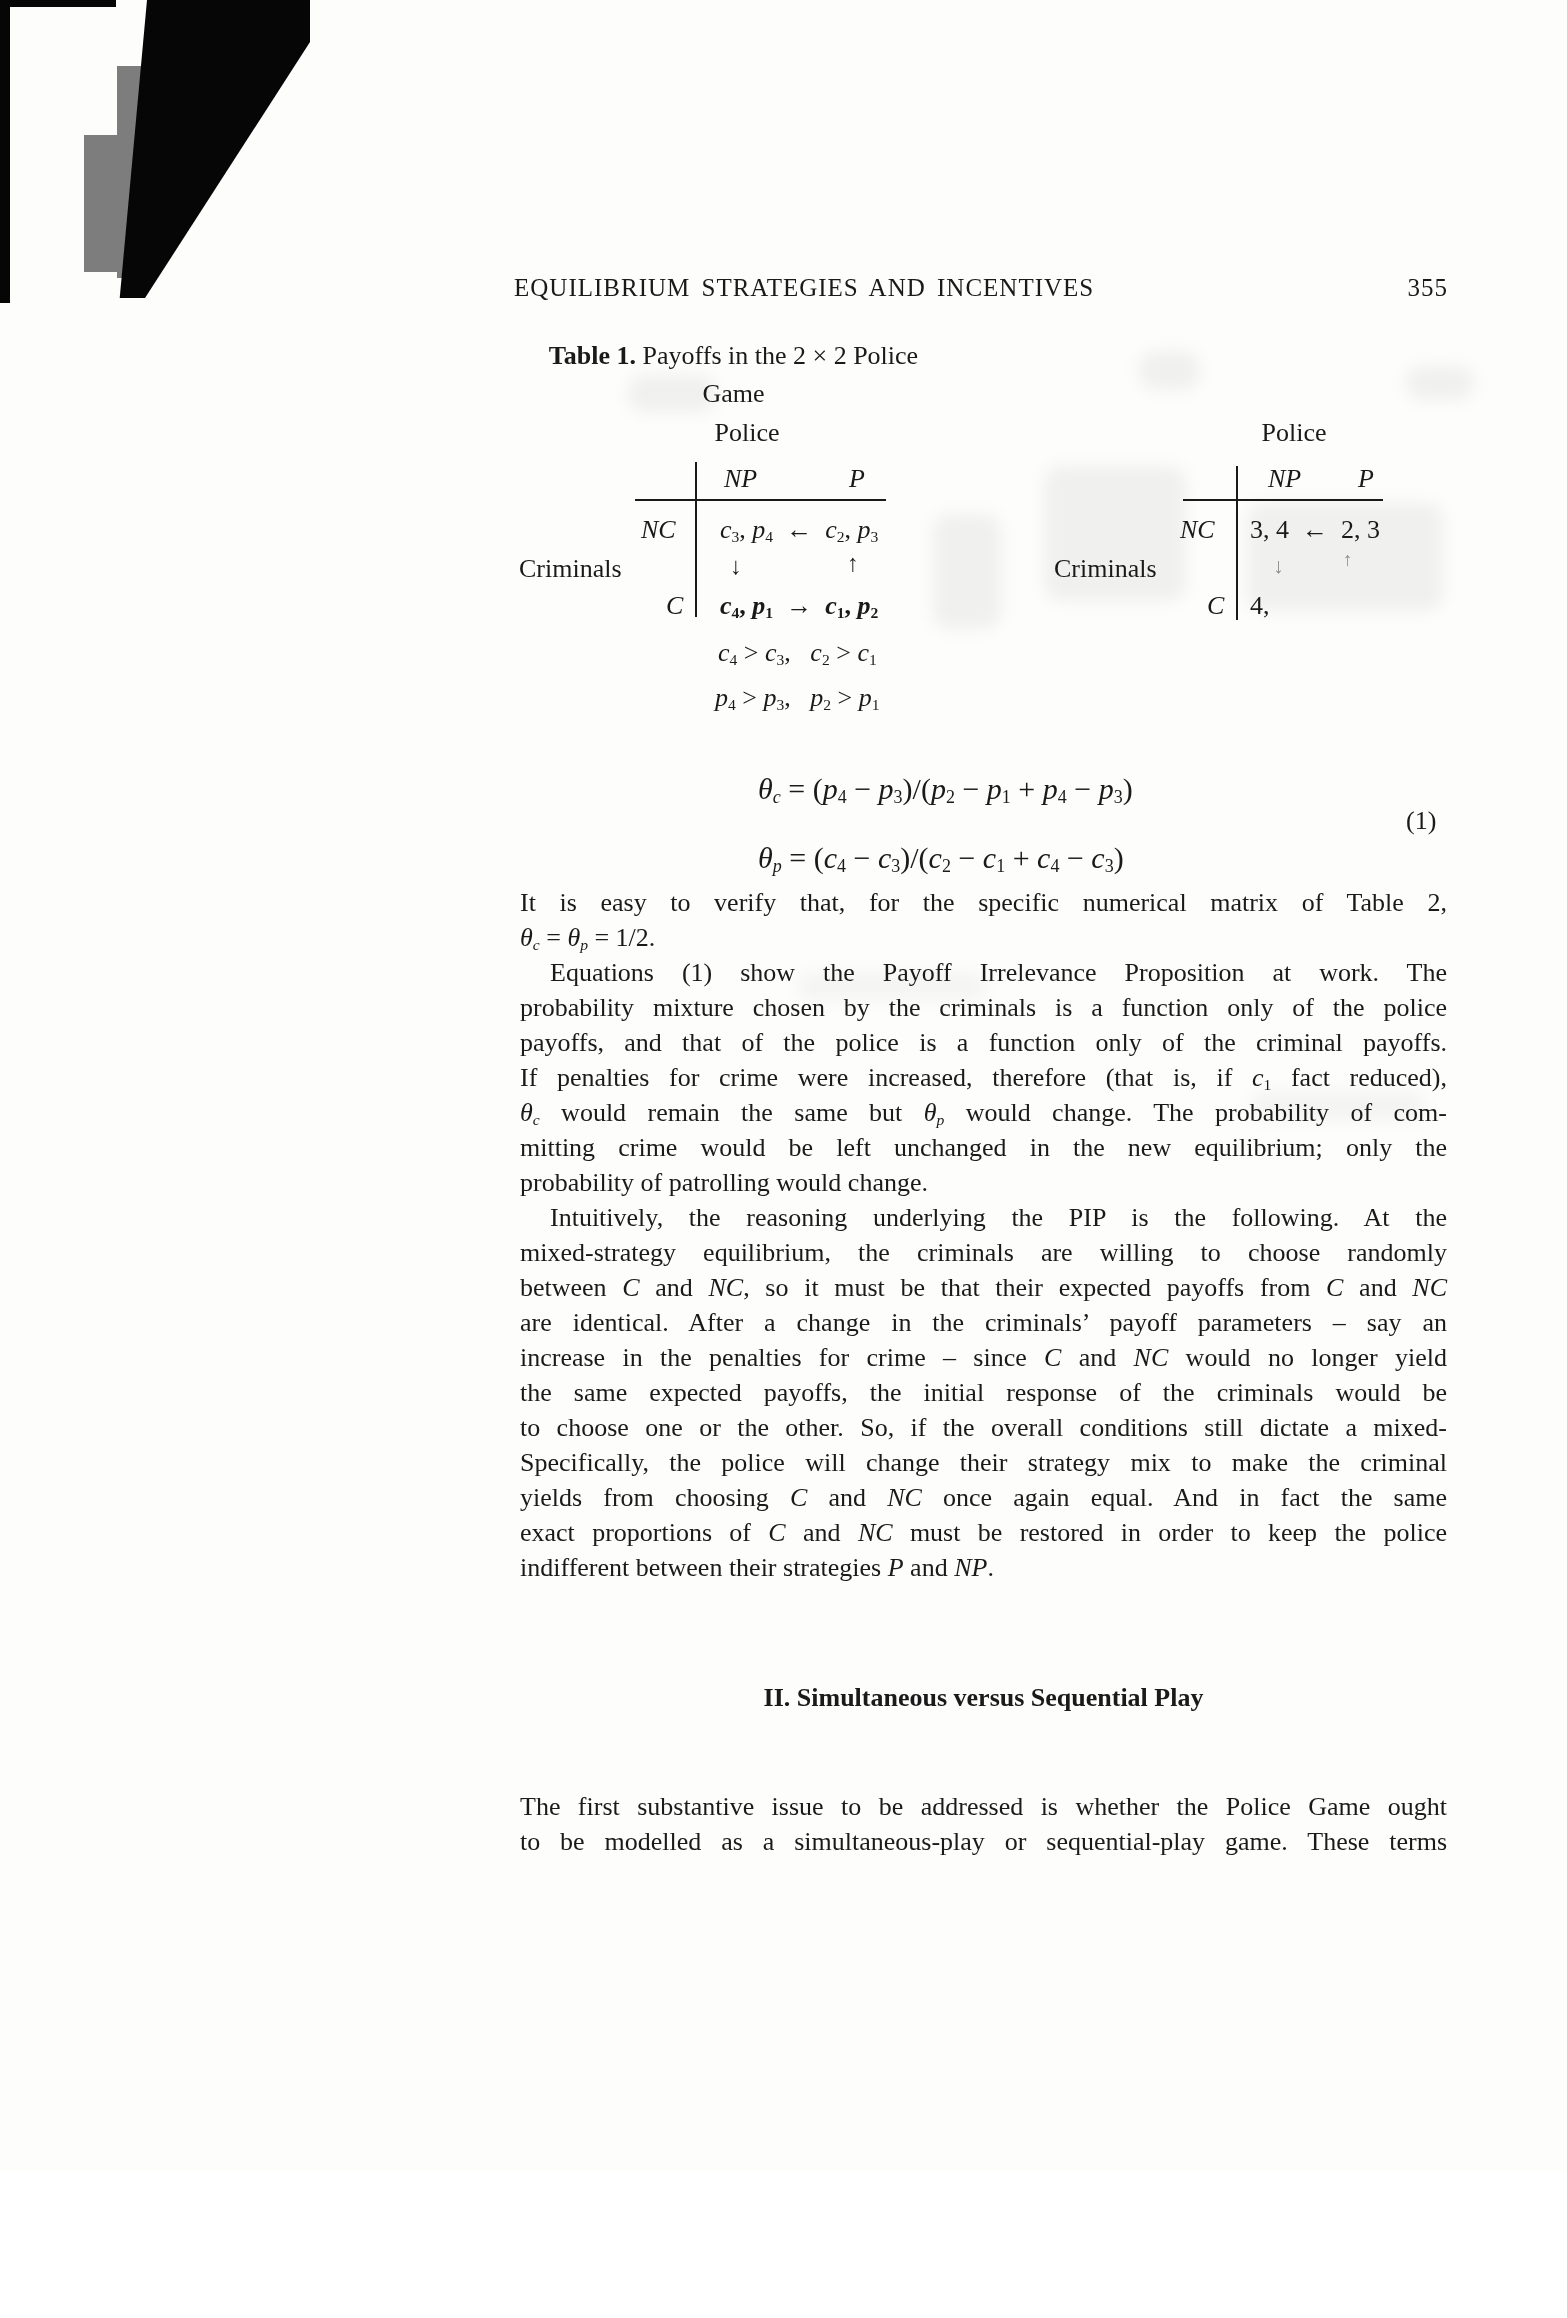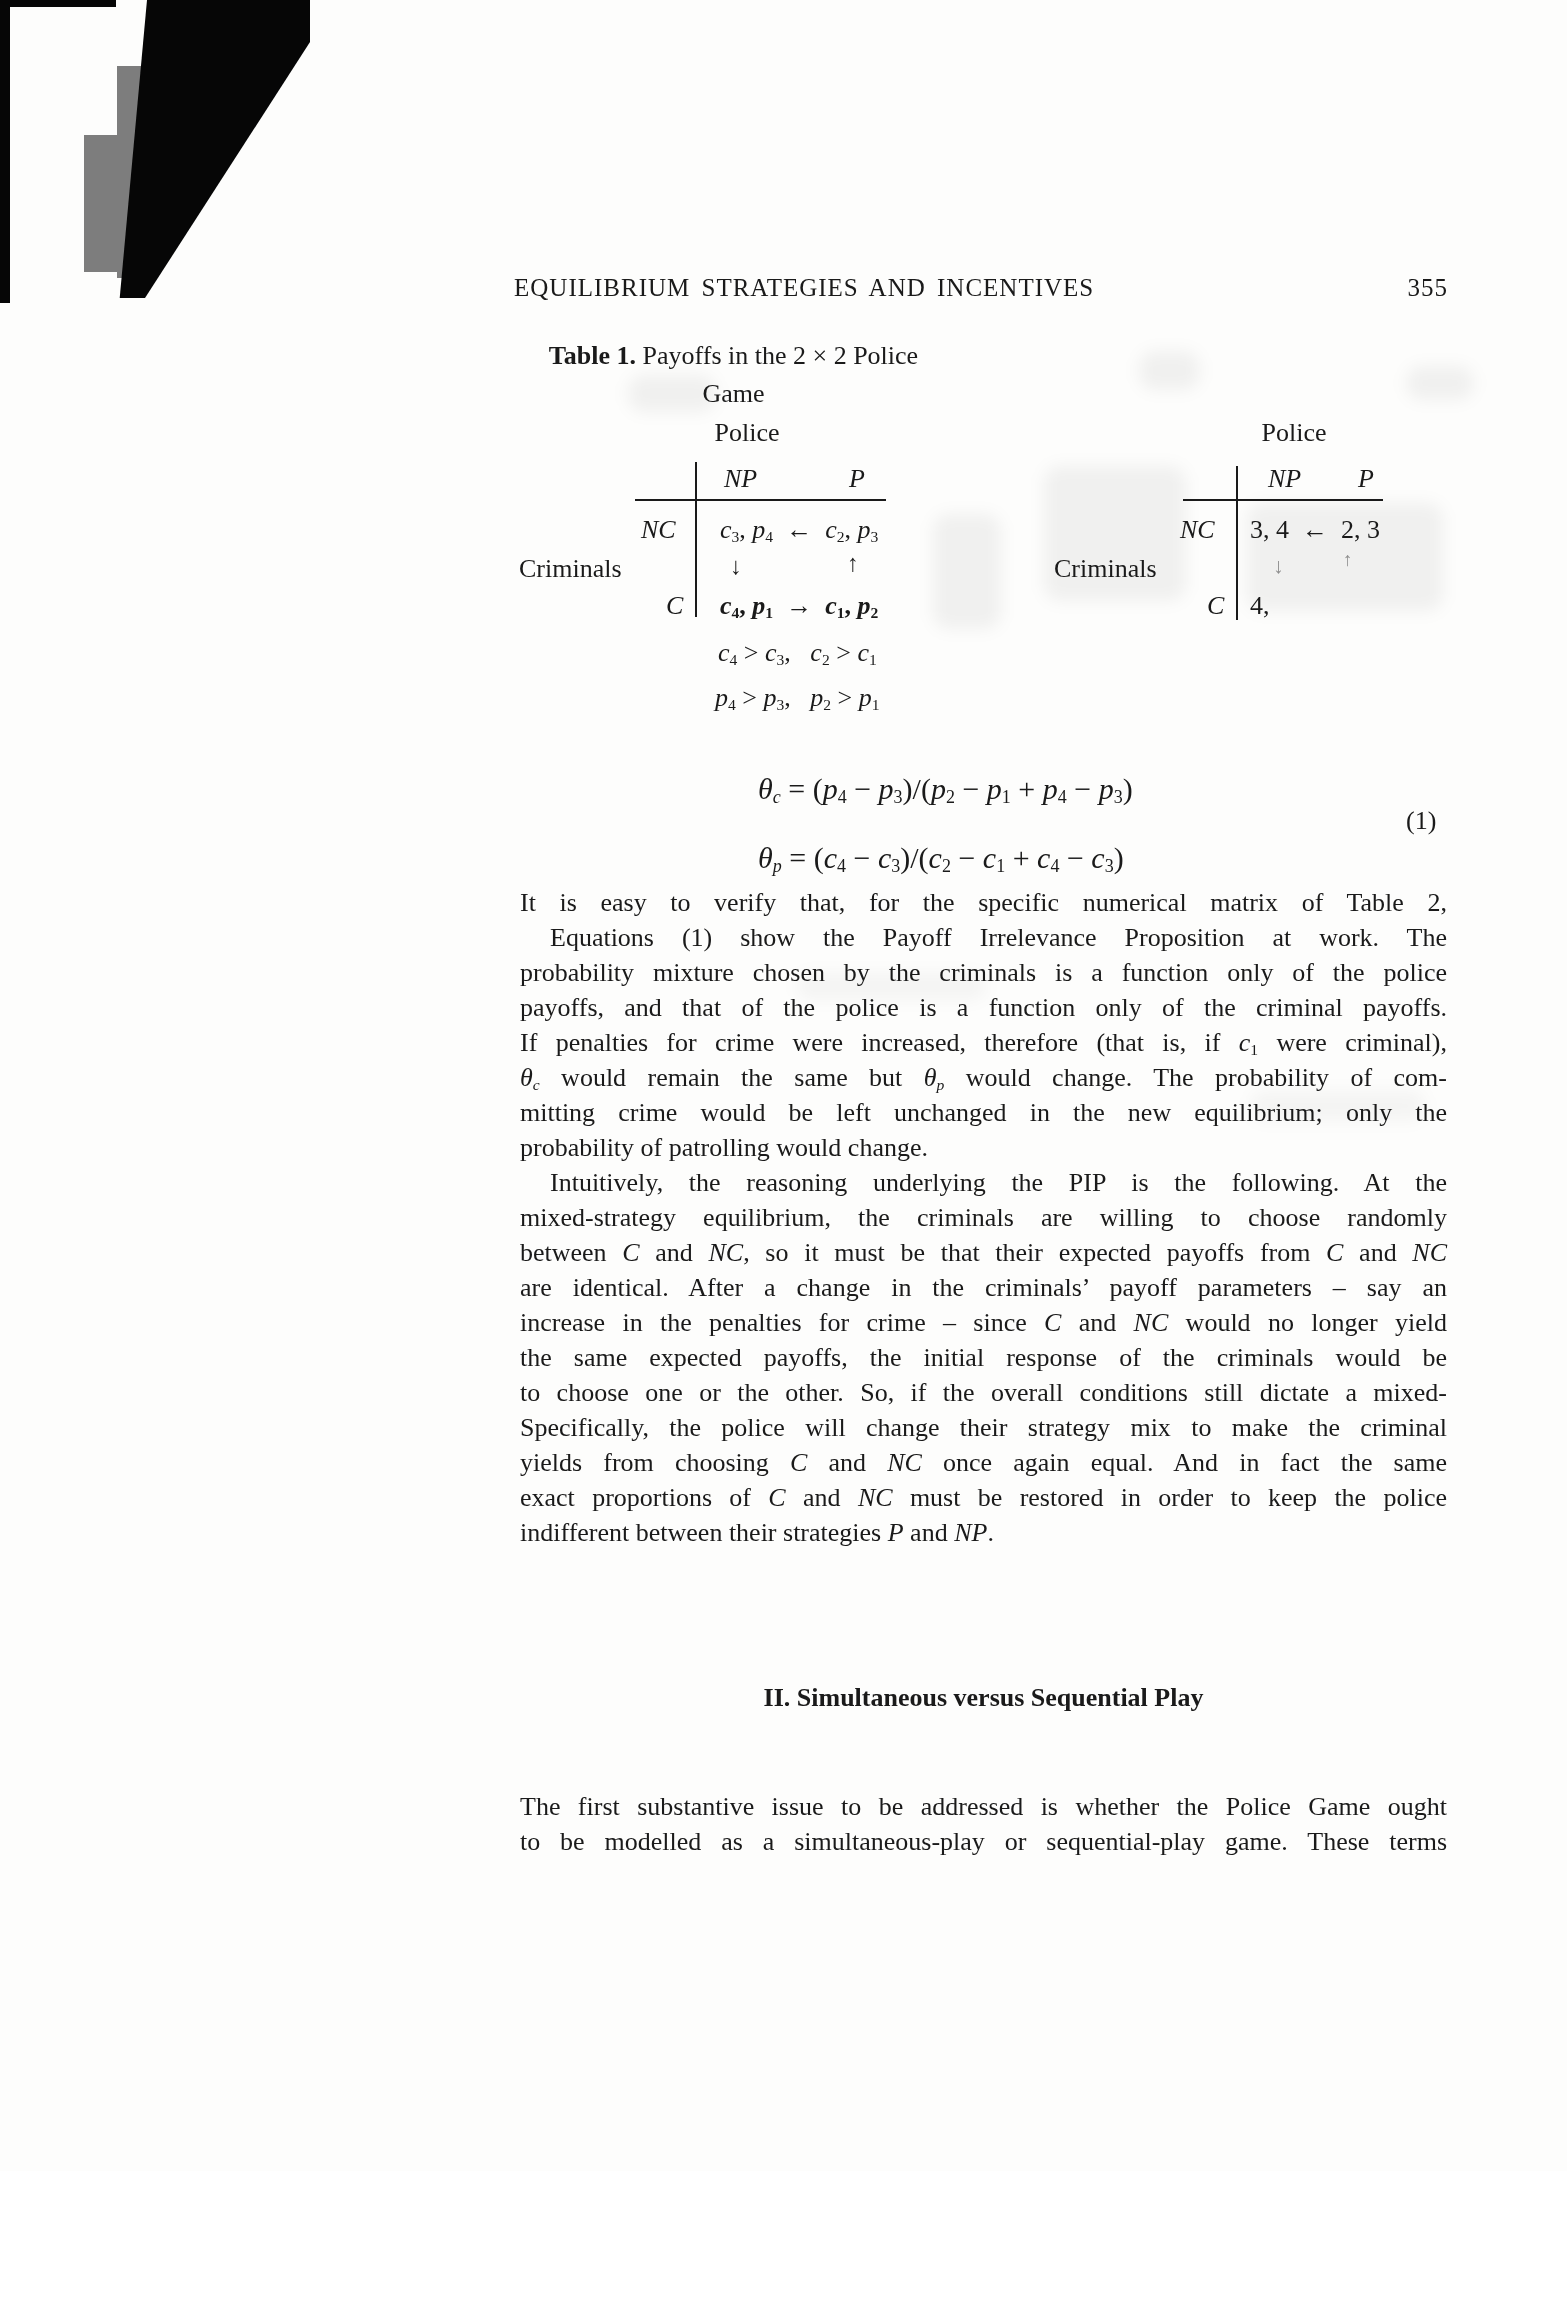--- a/index.html
+++ b/index.html
@@ -161,26 +161,27 @@
   <span class="abs mathline it t2c">C</span>
   <span class="abs mathline t2rowc">4,</span>
 
   <span class="abs eqline eq1"><span class="it">θ</span><sub class="it">c</sub><span> = (</span><span class="it">p</span><sub>4</sub><span> − </span><span class="it">p</span><sub>3</sub><span>)/(</span><span class="it">p</span><sub>2</sub><span> − </span><span class="it">p</span><sub>1</sub><span> + </span><span class="it">p</span><sub>4</sub><span> − </span><span class="it">p</span><sub>3</sub><span>)</span></span>
   <span class="abs eqline eq2"><span class="it">θ</span><sub class="it">p</sub><span> = (</span><span class="it">c</span><sub>4</sub><span> − </span><span class="it">c</span><sub>3</sub><span>)/(</span><span class="it">c</span><sub>2</sub><span> − </span><span class="it">c</span><sub>1</sub><span> + </span><span class="it">c</span><sub>4</sub><span> − </span><span class="it">c</span><sub>3</sub><span>)</span></span>
   <span class="abs eqnum">(1)</span>
 
   <div class="abs bodytext body1">
       <div class="para">
         <div class="bline"><span>It is easy to verify that, for the specific numerical matrix of Table 2,</span></div>
+        <div class="bline lastline"><span class="it">θ</span><sub class="it">c</sub><span> = </span><span class="it">θ</span><sub class="it">p</sub><span> = 1/2.</span></div>
       </div>
       <div class="para indent">
         <div class="bline"><span>Equations (1) show the Payoff Irrelevance Proposition at work. The</span></div>
         <div class="bline"><span>probability mixture chosen by the criminals is a function only of the police</span></div>
         <div class="bline"><span>payoffs, and that of the police is a function only of the criminal payoffs.</span></div>
-        <div class="bline"><span>If penalties for crime were increased, therefore (that is, if </span><span class="it">c</span><sub>1</sub><span> were criminal),</span></div>
+        <div class="bline"><span>If penalties for crime were increased, therefore (that is, if </span><span class="it">c</span><sub>1</sub><span> fact reduced),</span></div>
         <div class="bline"><span class="it">θ</span><sub class="it">c</sub><span> would remain the same but </span><span class="it">θ</span><sub class="it">p</sub><span> would change. The probability of com-</span></div>
         <div class="bline"><span>mitting crime would be left unchanged in the new equilibrium; only the</span></div>
         <div class="bline lastline"><span>probability of patrolling would change.</span></div>
       </div>
       <div class="para indent">
         <div class="bline"><span>Intuitively, the reasoning underlying the PIP is the following. At the</span></div>
         <div class="bline"><span>mixed-strategy equilibrium, the criminals are willing to choose randomly</span></div>
         <div class="bline"><span>between </span><span class="it">C</span><span> and </span><span class="it">NC</span><span>, so it must be that their expected payoffs from </span><span class="it">C</span><span> and </span><span class="it">NC</span></div>
         <div class="bline"><span>are identical. After a change in the criminals’ payoff parameters – say an</span></div>
         <div class="bline"><span>increase in the penalties for crime – since </span><span class="it">C</span><span> and </span><span class="it">NC</span><span> would no longer yield</span></div>

